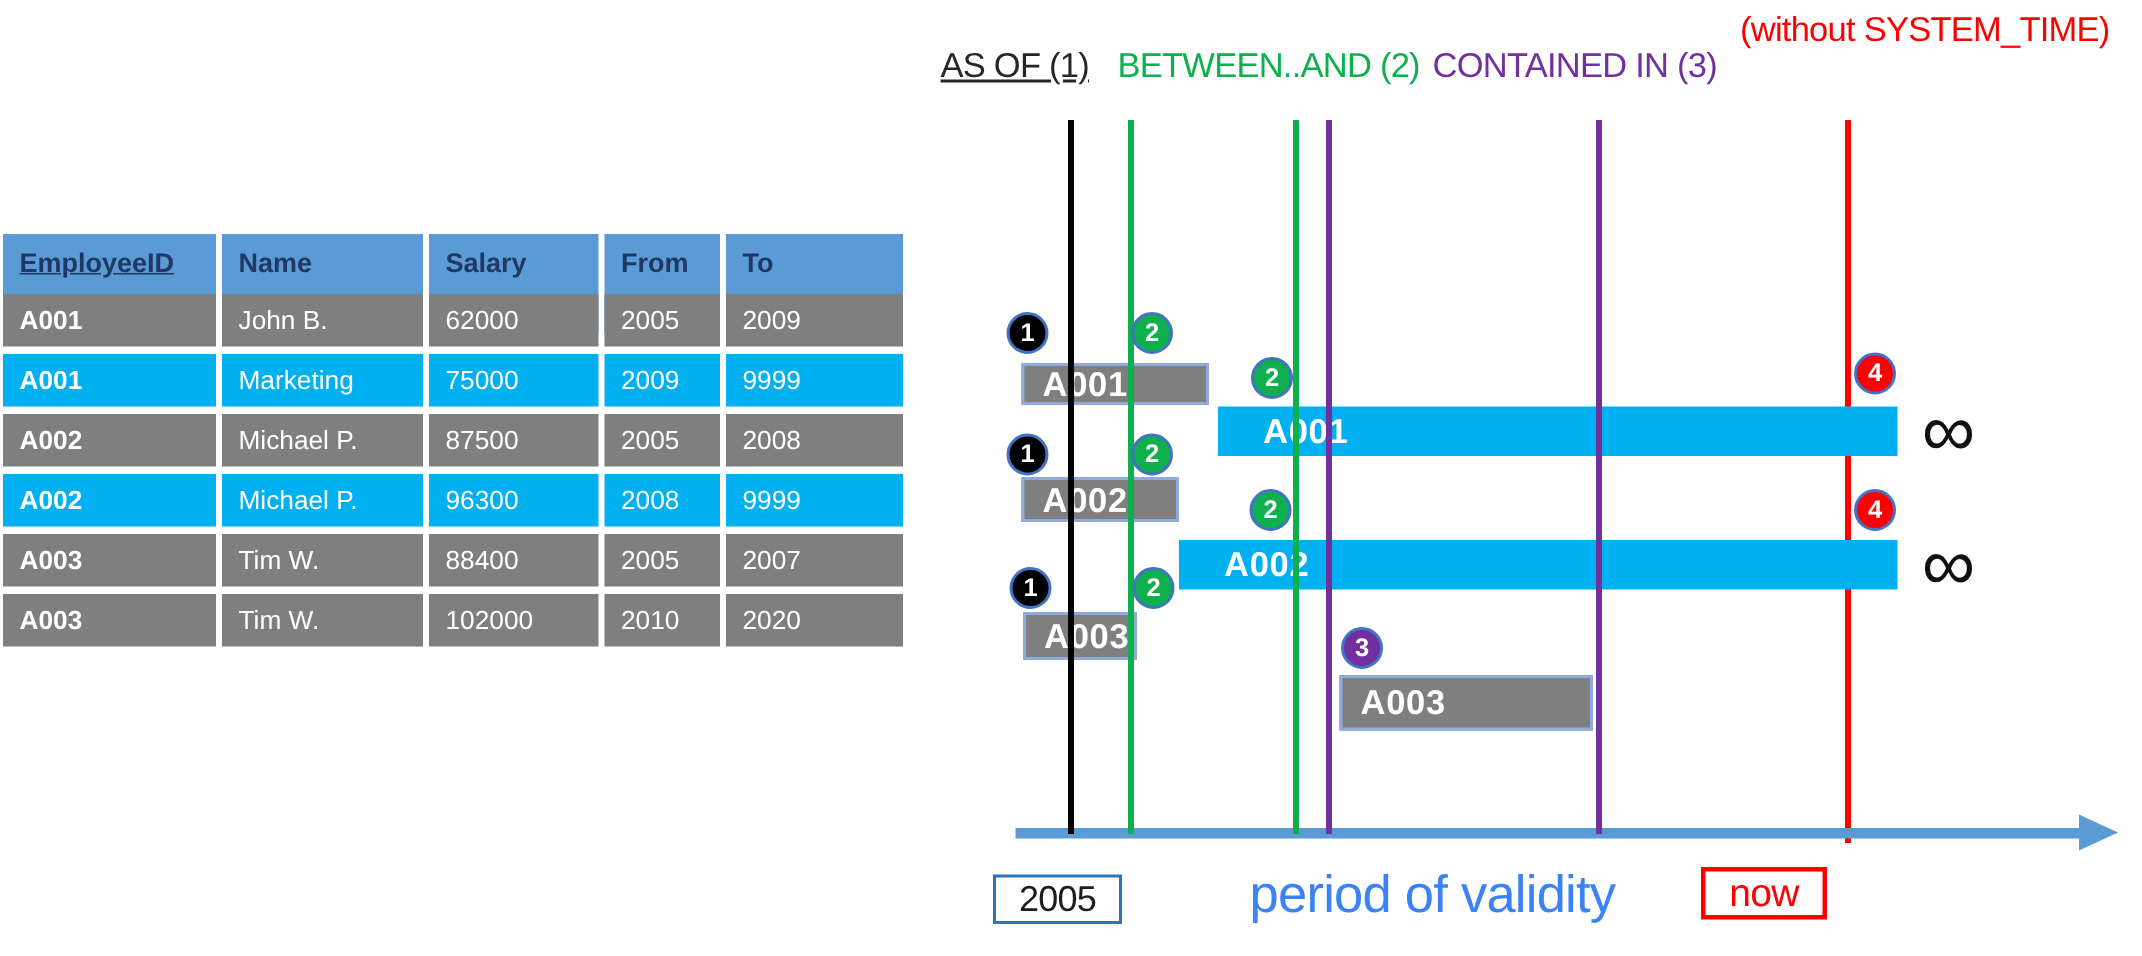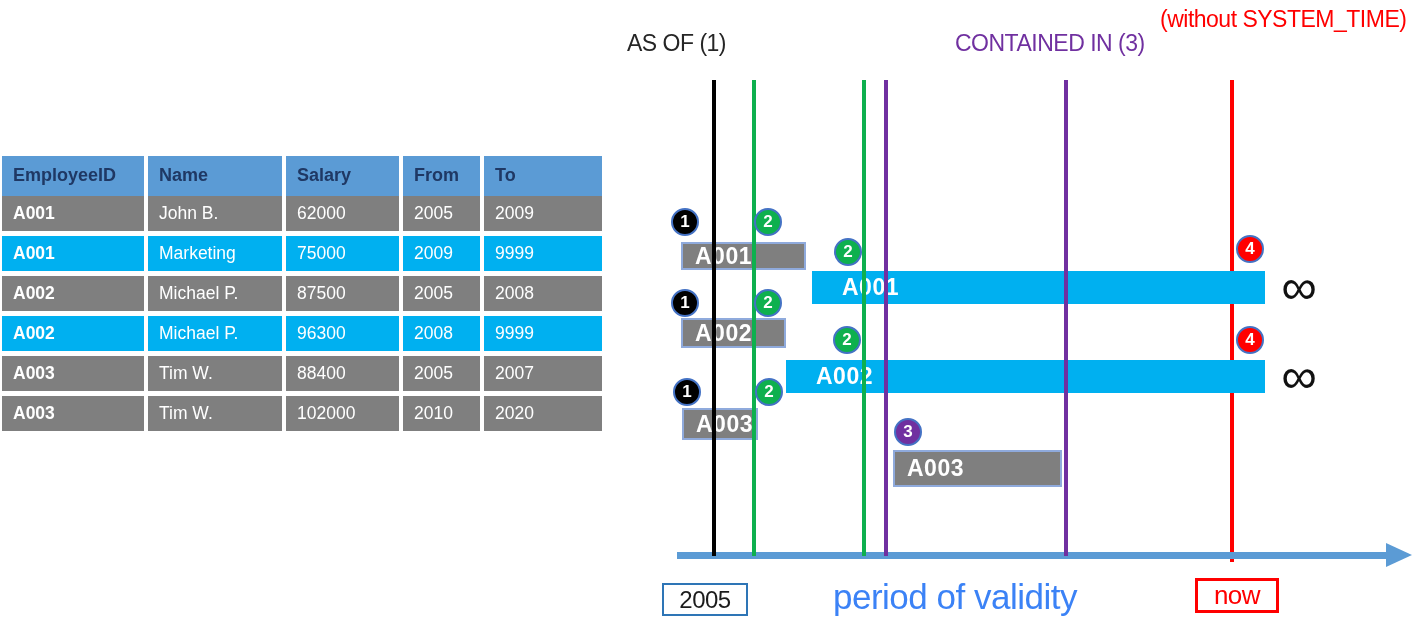--- a/index.html
+++ b/index.html
@@ -17,33 +17,33 @@
     grid-template-columns:142px 134px 113px 77px 118px;
     grid-auto-rows:35px;
     column-gap:4px;row-gap:5px;
   }
   .emp-table .th{
     height:66px;background:var(--header-blue,#5B9BD5);
     color:var(--header-text,#1F3864);
     font-weight:bold;font-size:18px;
     padding:9px 0 0 11px;box-sizing:border-box;
   }
-  .emp-table .th.underline{}
+  .emp-table .th.underline{text-decoration:underline;}
   .emp-table .td{
     display:flex;align-items:center;
     color:#fff;font-size:17.5px;
     padding-left:11px;box-sizing:border-box;
   }
   .emp-table .td.idcell{font-weight:bold;}
   .emp-table .row-gray{background:var(--row-gray,#7F7F7F);}
   .emp-table .row-cyan{background:var(--row-cyan,#00B0F0);}
 
   
   .legend-item{position:absolute;font-size:23px;letter-spacing:-0.5px;white-space:nowrap;}
-  .legend-asof{left:627px;top:30px;color:var(--text-dark,#262626);}
+  .legend-asof{left:627px;top:30px;color:var(--text-dark,#262626);text-decoration:underline;}
   .legend-between{left:745px;top:30px;color:var(--green,#0EB04E);}
   .legend-contained{left:955px;top:30px;color:var(--purple,#7030A0);text-align:right;}
   .legend-current{left:1160px;top:7px;color:var(--red,#FF0000);line-height:1.12;}
 
   
   .vline{position:absolute;top:80px;width:4px;height:476px;}
   .vline.front{z-index:5;}
   .vline.behind{z-index:1;height:482px;}
   .bar{position:absolute;z-index:3;display:flex;align-items:center;box-sizing:border-box;}
   .bar.gray{background:var(--row-gray,#7F7F7F);border:2px solid var(--bar-border,#8FAADC);}
@@ -68,21 +68,21 @@
              border-top:12.5px solid transparent;border-bottom:12.5px solid transparent;}
   .year-box{
     position:absolute;left:662px;top:583px;width:86px;height:33px;
     border:2.5px solid var(--box-border-blue,#2E75B6);box-sizing:border-box;
     display:flex;align-items:center;justify-content:center;
     font-size:24px;color:#1c1c1c;letter-spacing:-0.5px;
   }
   .axis-title{position:absolute;left:833px;top:577px;font-size:35px;
               color:#3b82f6;letter-spacing:-0.5px;white-space:nowrap;}
   .now-box{
-    position:absolute;left:1195px;top:578px;width:84px;height:35px;
+    position:absolute;left:1134px;top:578px;width:84px;height:35px;
     border:3px solid var(--red,#FF0000);box-sizing:border-box;
     display:flex;align-items:center;justify-content:center;
     font-size:26px;color:var(--red,#FF0000);letter-spacing:-0.5px;
   }
 </style>
 </head>
 <body>
 
 <div class="stage">
 
@@ -118,20 +118,21 @@
       <div class="td row-gray">2005</div>
       <div class="td row-gray">2007</div>
       <div class="td row-gray idcell">A003</div>
       <div class="td row-gray">Tim W.</div>
       <div class="td row-gray">102000</div>
       <div class="td row-gray">2010</div>
       <div class="td row-gray">2020</div>
     </div>
 
   <div class="legend-item legend-asof">AS OF (1)</div>
+  <div class="legend-item legend-between">BETWEEN..AND (2)</div>
   <div class="legend-item legend-contained">CONTAINED IN (3)</div>
   <div class="legend-item legend-current">
     <div>(without SYSTEM_TIME)</div>
   </div>
 
   <div id="timeline">
       <div class="vline front" style="left: 712px; background: var(--black);"></div>
       <div class="vline front" style="left: 752px; background: var(--green);"></div>
       <div class="vline front" style="left: 862px; background: var(--green);"></div>
       <div class="vline front" style="left: 884px; background: var(--purple);"></div>

